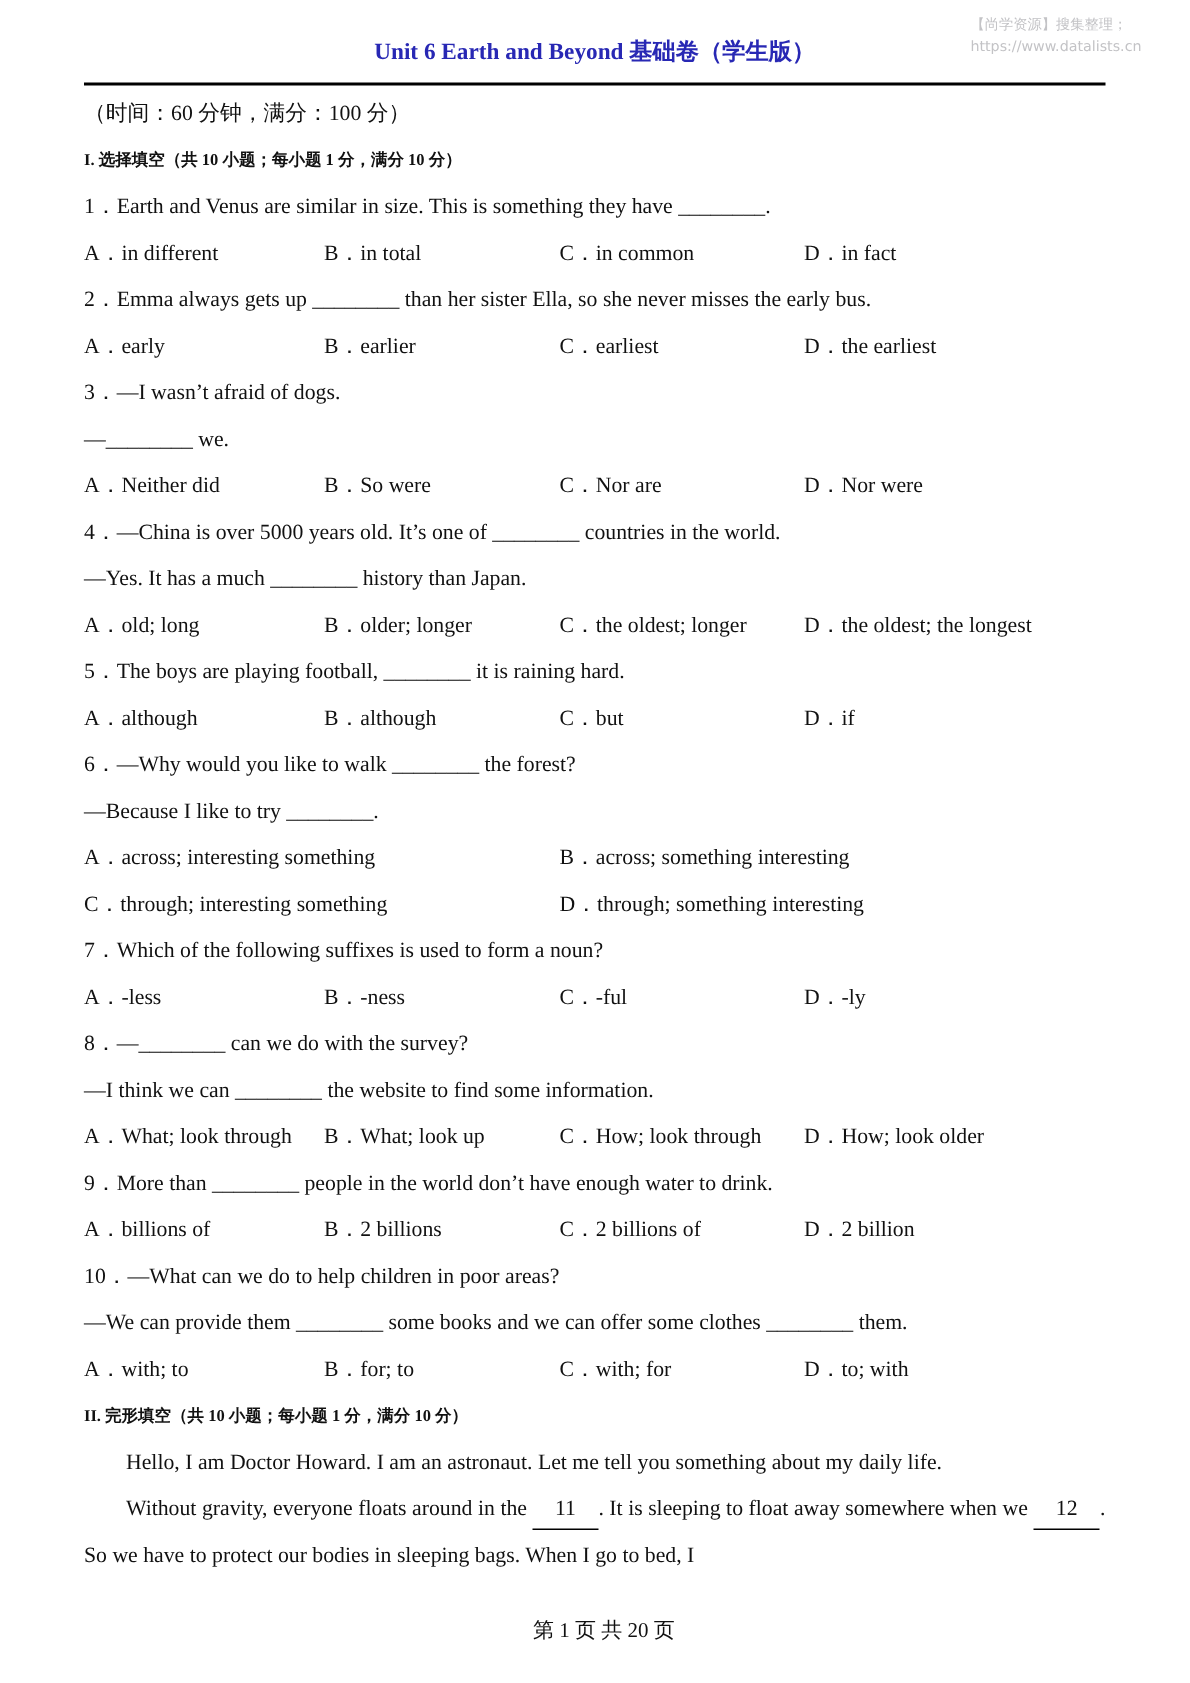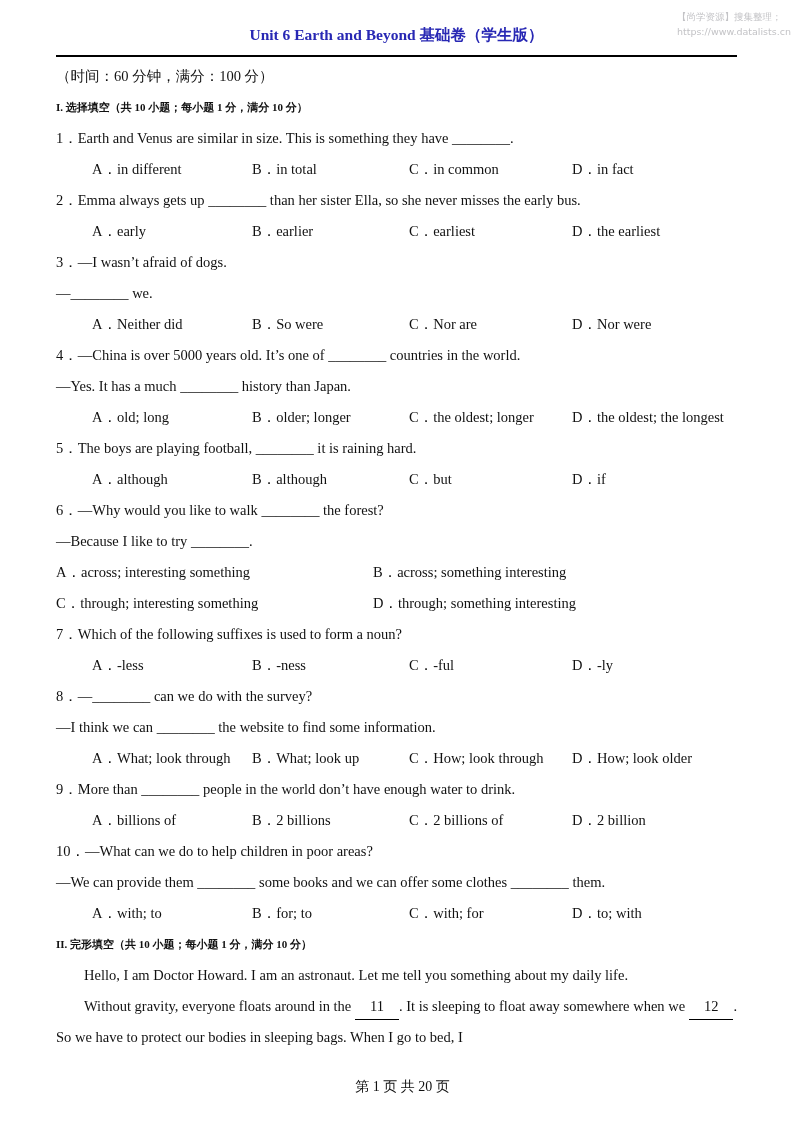--- a/index.html
+++ b/index.html
@@ -11,21 +11,21 @@
     overflow: hidden;
   }
   .page {
     position: relative;
     width: 793px; height: 1122px;
     padding: 18px 56px 0 56px;
     background: #fff;
   }
   .watermark {
     position: absolute;
-    top: 10px; right: 2px;
+    top: 10px; right: 32px;
     font-family: "DejaVu Sans", sans-serif;
     font-size: 9.5px;
     color: #c3c3c6;
     line-height: 1.55;
     text-align: left;
   }
   .doc-title {
     text-align: center;
     color: #2828b4;
     font-weight: bold;
@@ -51,21 +51,20 @@
   .line {
     font-size: 14.5px;
     line-height: 31px;
     white-space: nowrap;
   }
   .opts {
     display: grid;
     grid-template-columns: 160px 157px 163px auto;
     font-size: 14.5px;
     line-height: 31px;
-    margin-left: 36px;
   }
   .opts span { white-space: nowrap; }
   .opts2 {
     display: grid;
     grid-template-columns: 317px auto;
     font-size: 14.5px;
     line-height: 31px;
   }
   .para {
     font-size: 14.5px;

